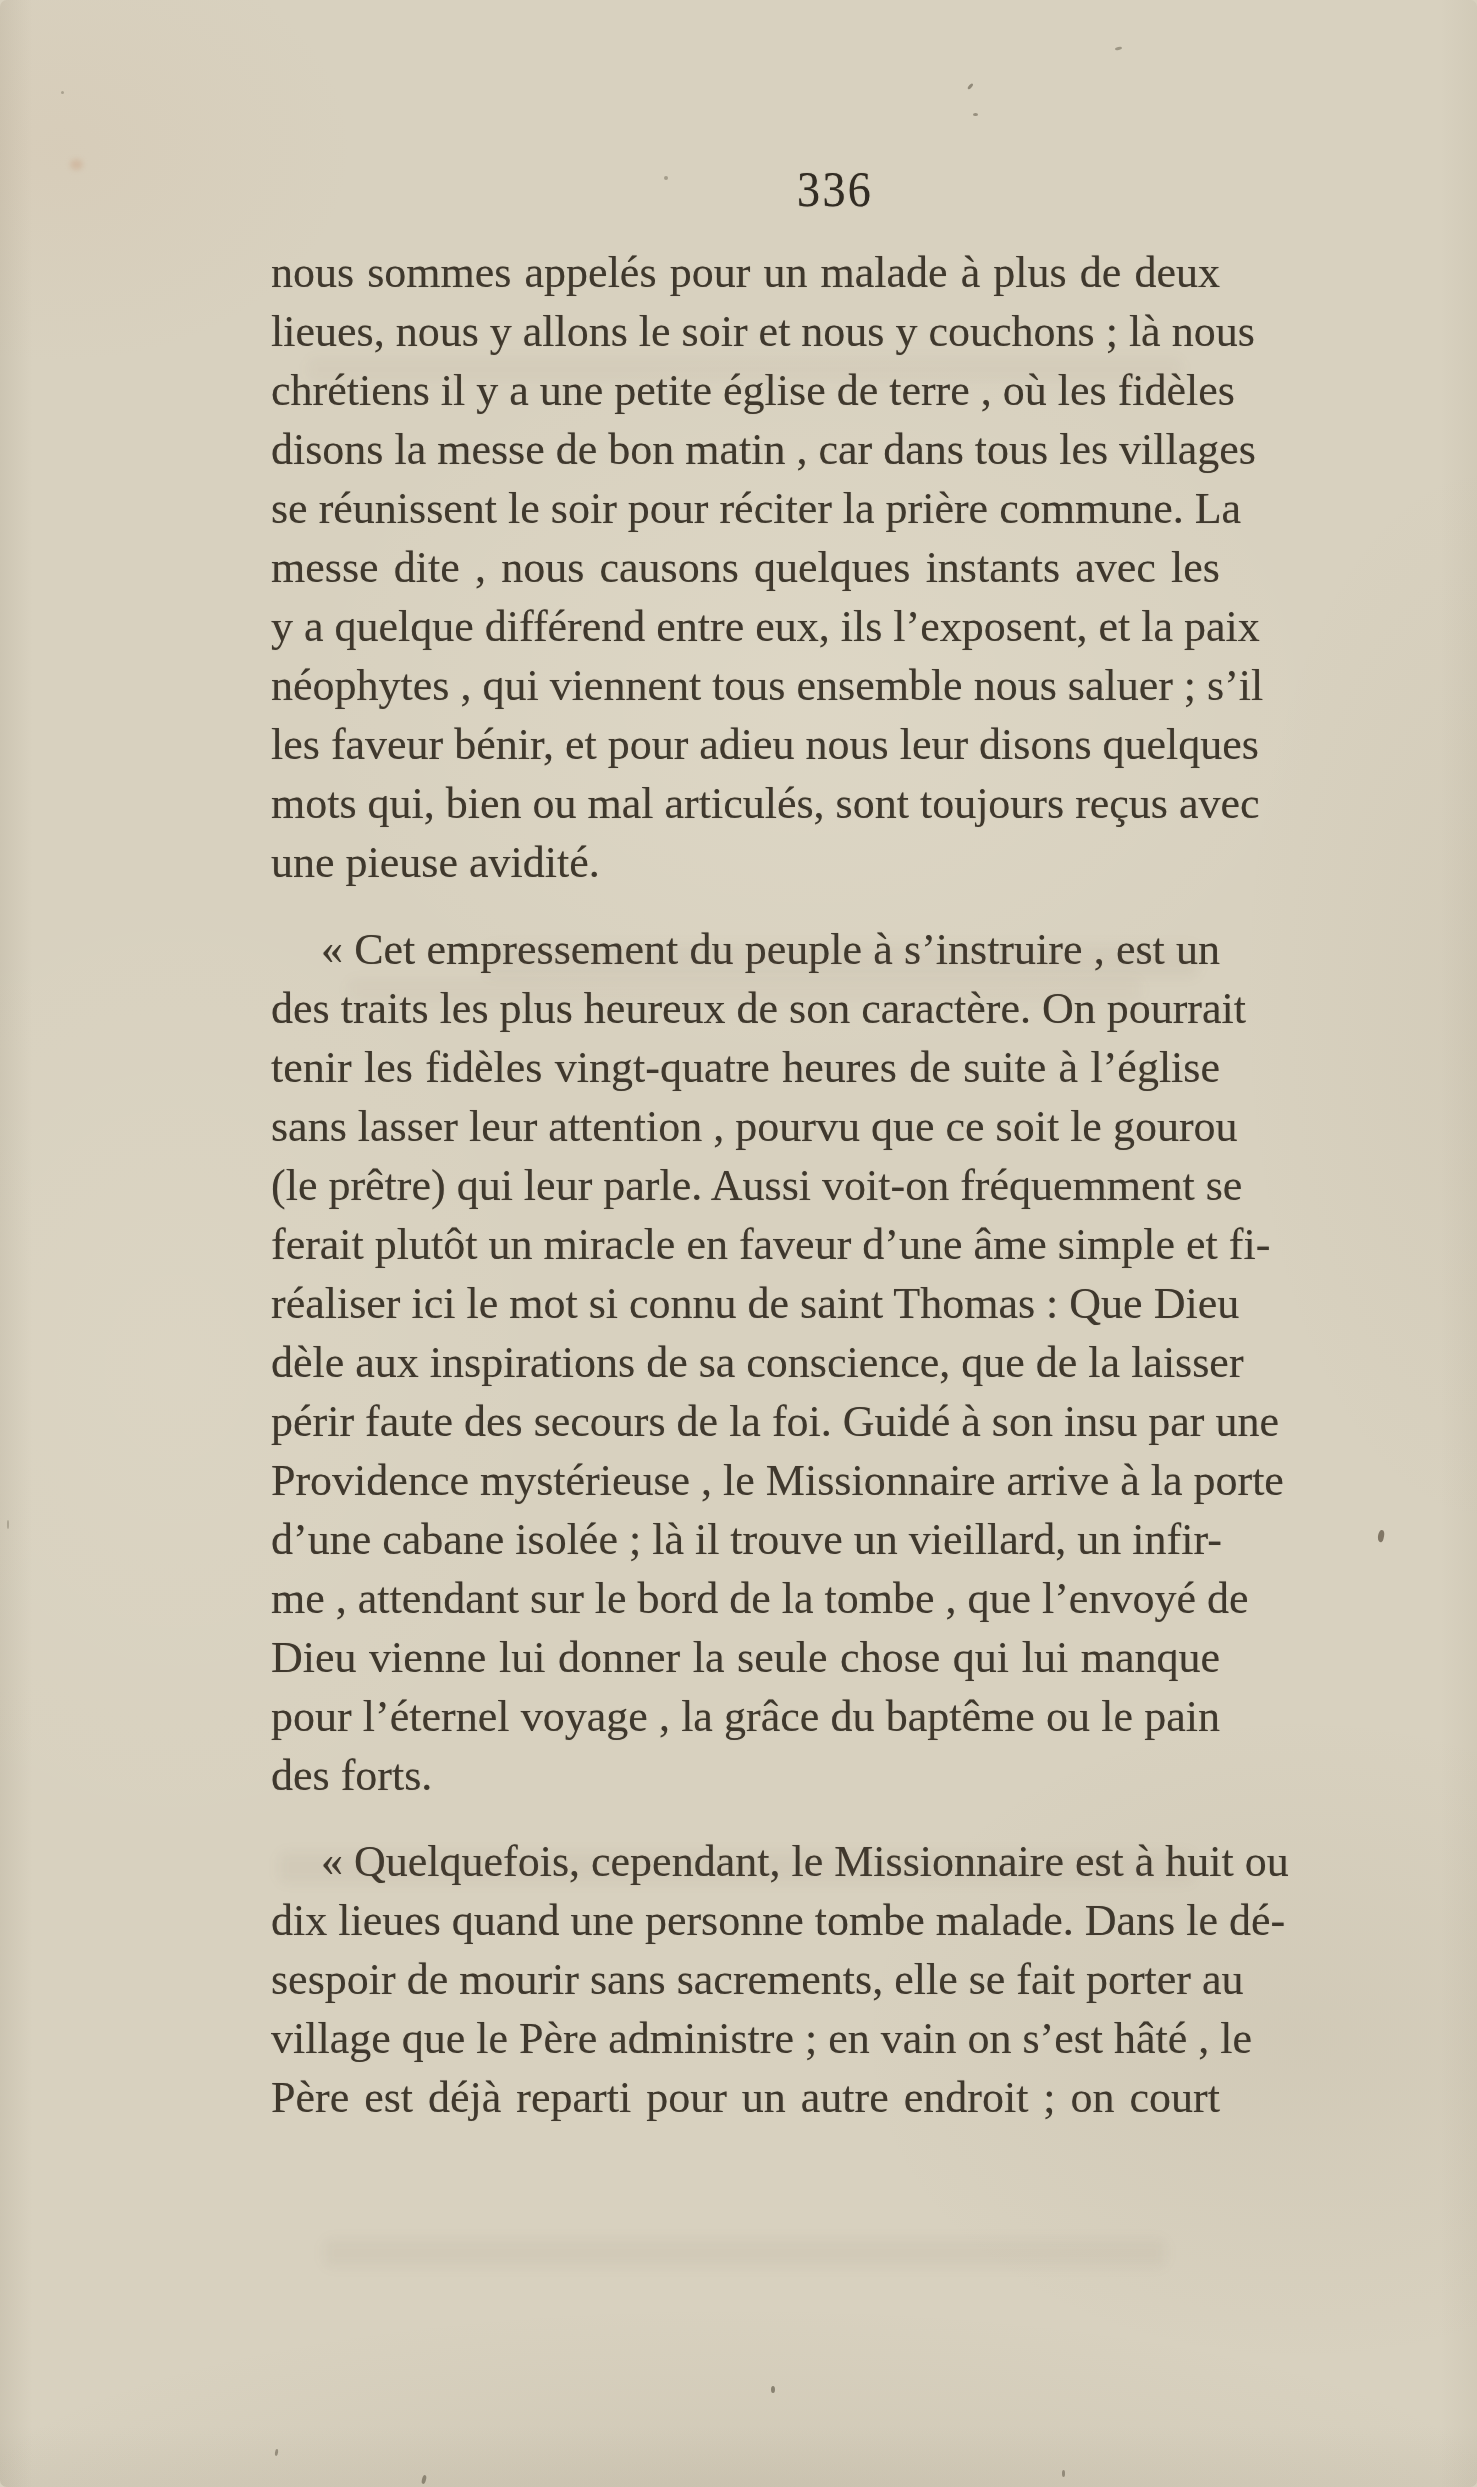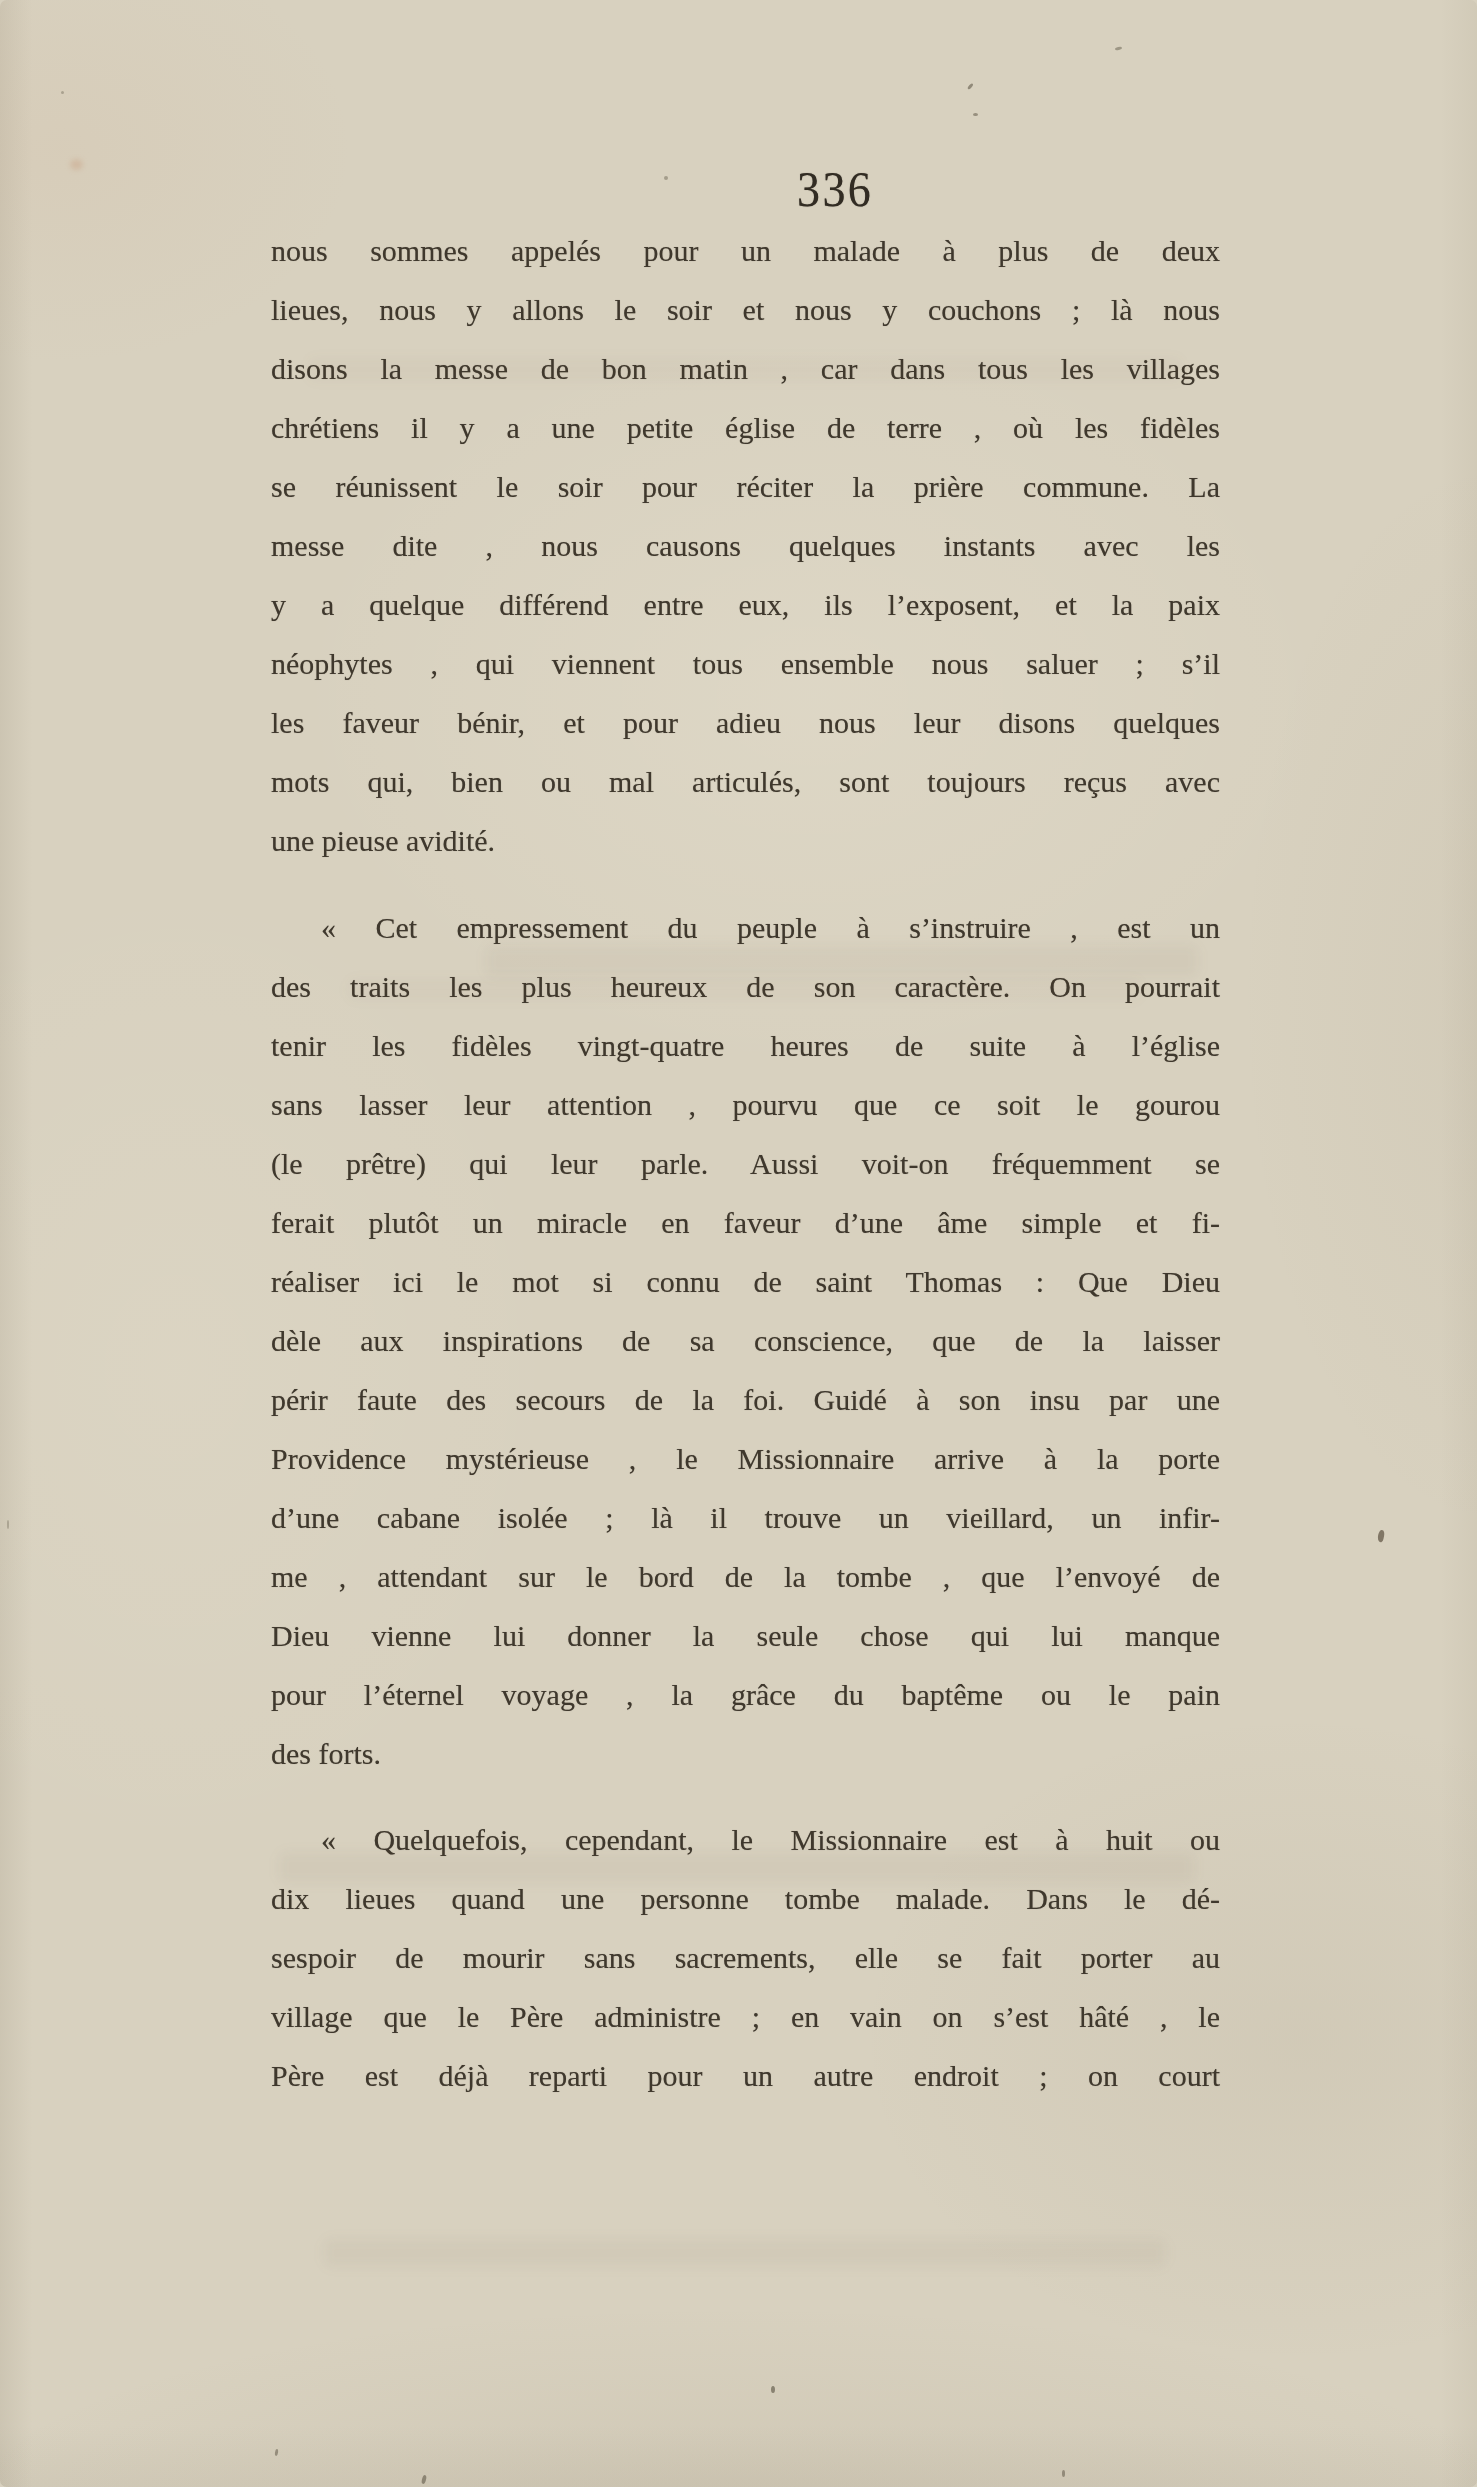--- a/index.html
+++ b/index.html
@@ -34,24 +34,24 @@
     position:absolute;
     left:797px;top:162px;
     font-size:46px;
     letter-spacing:2.4px;
     color:var(--ink-dark);
     transform:scaleY(1.12);
     text-shadow:0 0 0.8px rgba(50,44,35,0.55);
   }
   .text-block{
     position:absolute;
-    left:271px;top:221px;
+    left:271px;top:243px;
     width:949px;
     color:var(--ink);
-    font-size:30px;
+    font-size:44px;
     line-height:59px;
     text-shadow:0 0 0.8px rgba(63,56,45,0.45);
   }
   .paragraph + .paragraph{margin-top:27.5px;}
   .line{
     white-space:nowrap;
     height:59px;
     text-align:justify;
     text-align-last:justify;
     text-justify:inter-word;
@@ -82,22 +82,22 @@
 </head>
 <body>
 
 <div class="page">
   <div class="page-number">336</div>
 
   <div class="text-block">
       <div class="paragraph">
         <div class="line"><span>nous sommes appelés pour un malade à plus de deux</span></div>
         <div class="line"><span>lieues, nous y allons le soir et nous y couchons ; là nous</span></div>
+        <div class="line"><span>chrétiens il y a une petite église de terre , où les fidèles</span></div>
         <div class="line"><span>disons la messe de bon matin , car dans tous les villages</span></div>
-        <div class="line"><span>chrétiens il y a une petite église de terre , où les fidèles</span></div>
         <div class="line"><span>se réunissent le soir pour réciter la prière commune. La</span></div>
         <div class="line"><span>messe dite , nous causons quelques instants avec les</span></div>
         <div class="line"><span>y a quelque différend entre eux, ils l’exposent, et la paix</span></div>
         <div class="line"><span>néophytes , qui viennent tous ensemble nous saluer ; s’il</span></div>
         <div class="line"><span>les faveur bénir, et pour adieu nous leur disons quelques</span></div>
         <div class="line"><span>mots qui, bien ou mal articulés, sont toujours reçus avec</span></div>
         <div class="line last-left"><span>une pieuse avidité.</span></div>
       </div>
       <div class="paragraph">
         <div class="line indent"><span>« Cet empressement du peuple à s’instruire , est un</span></div>

